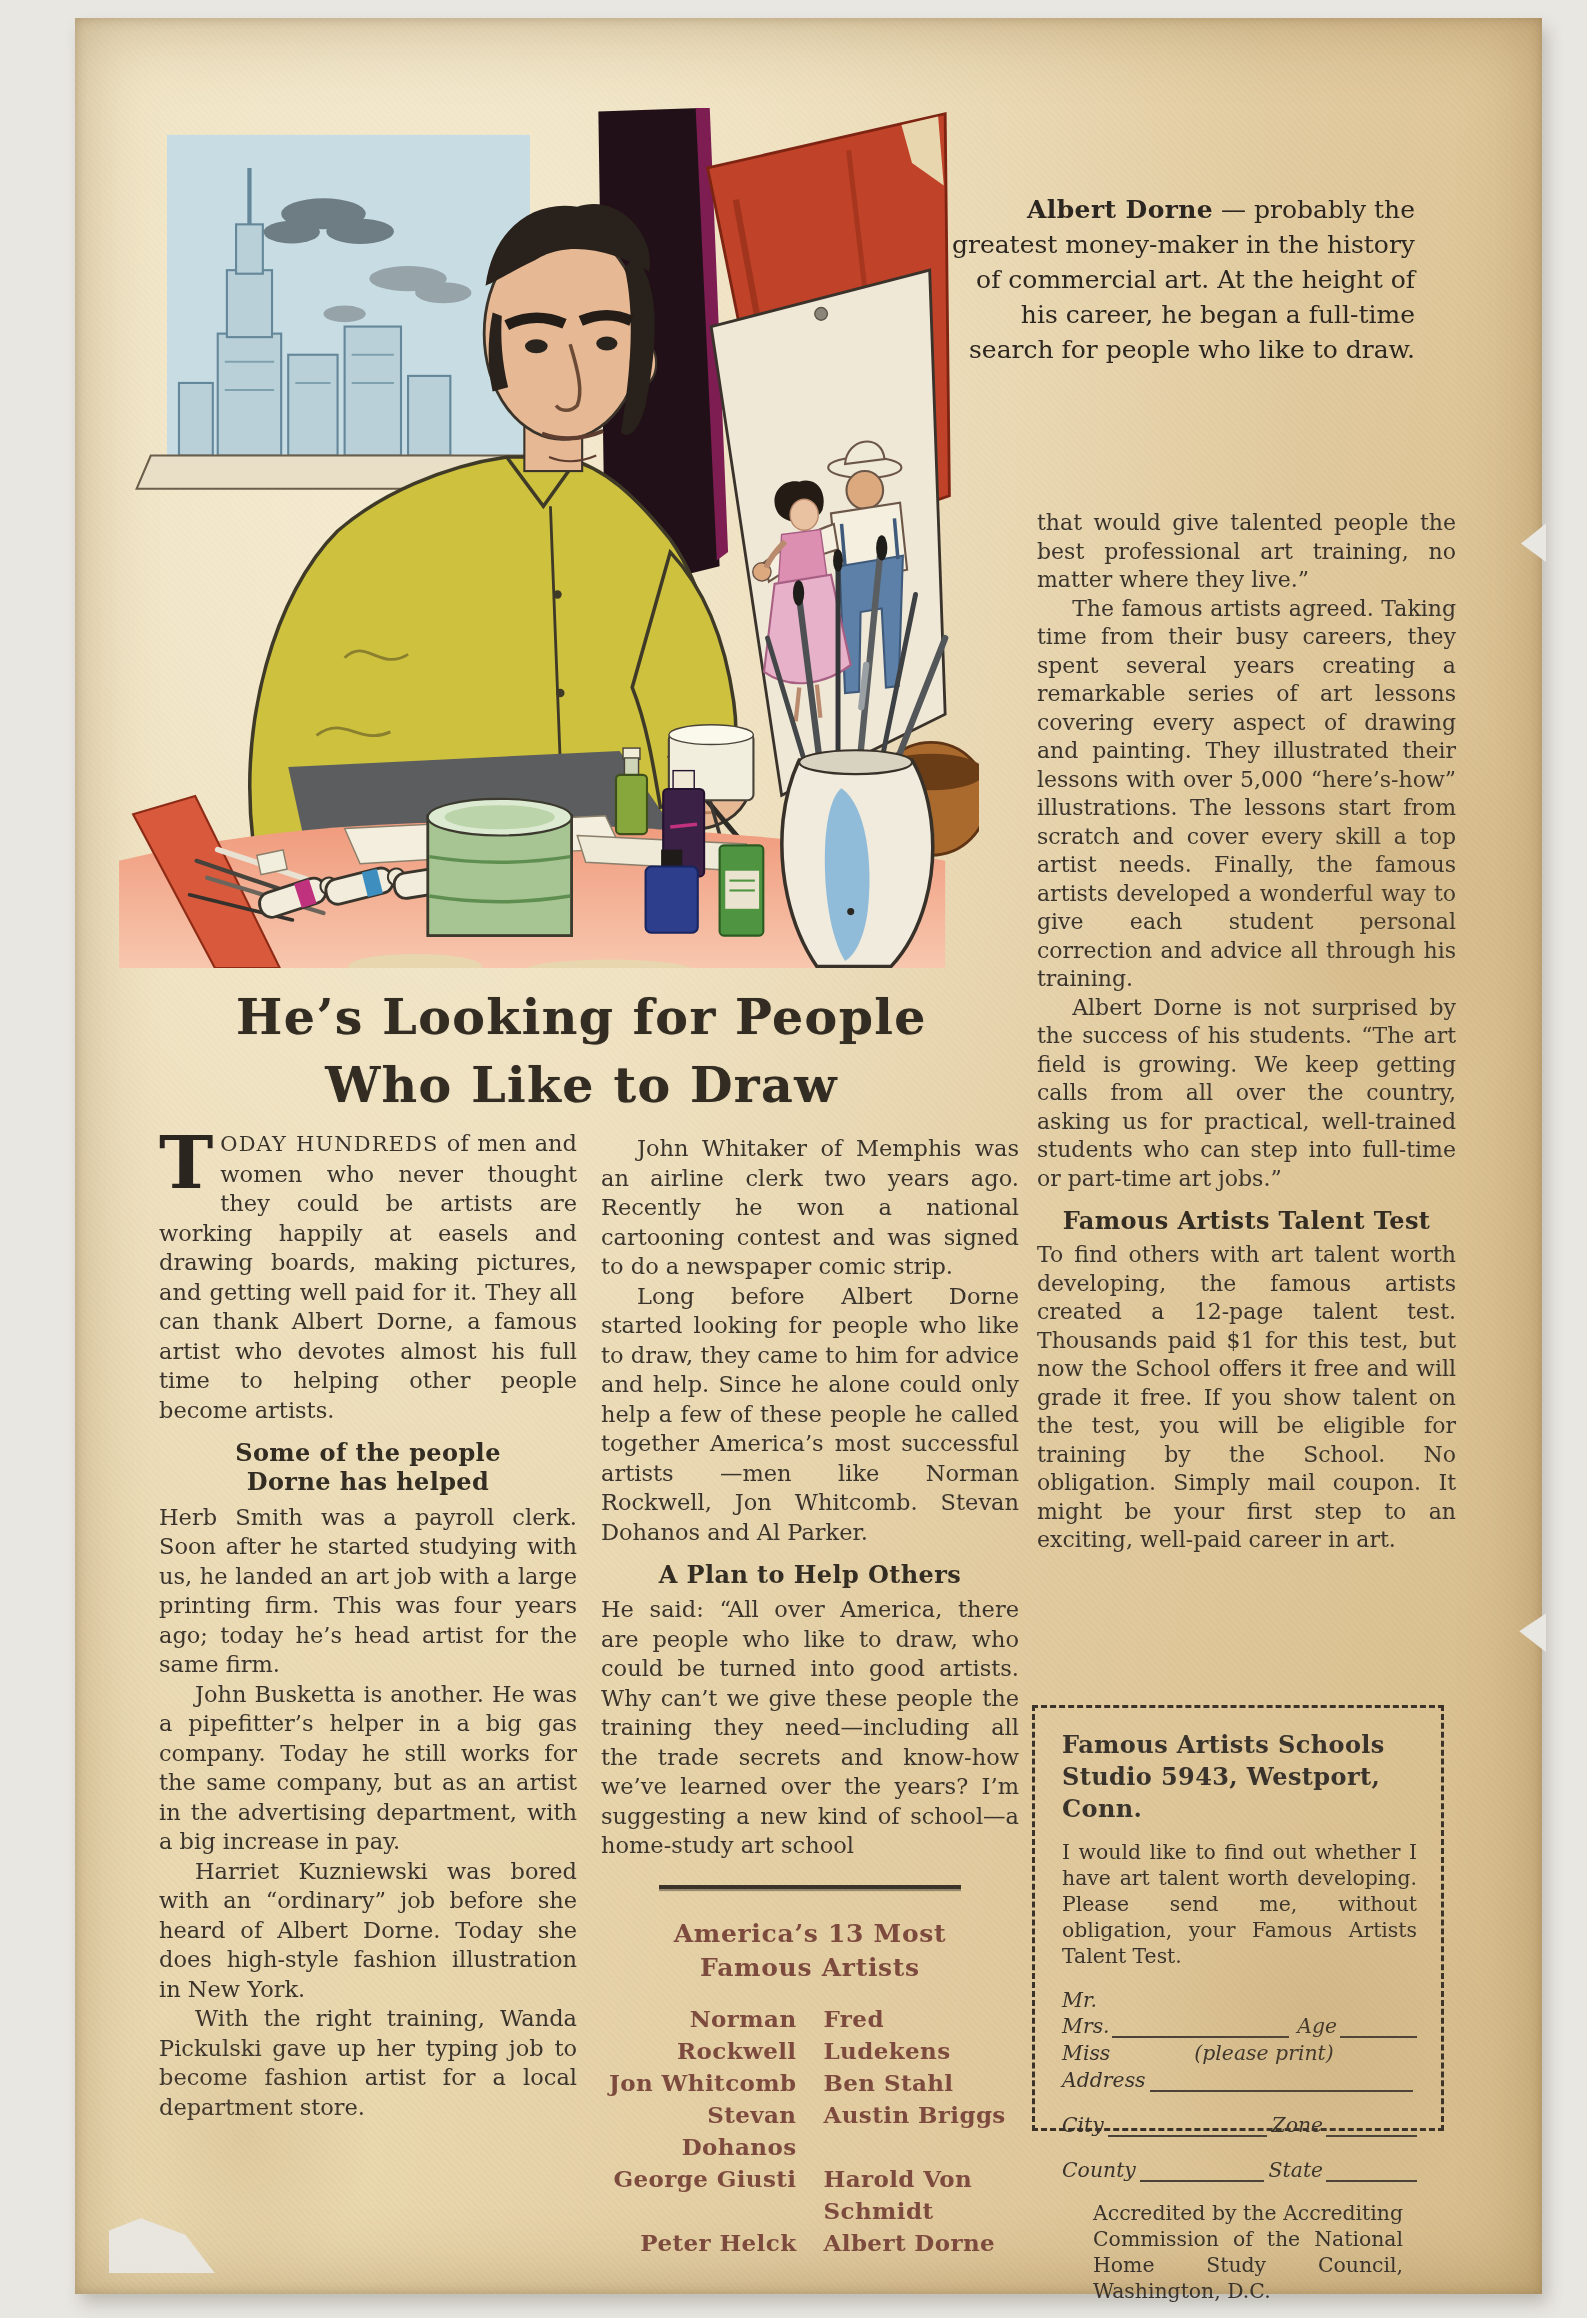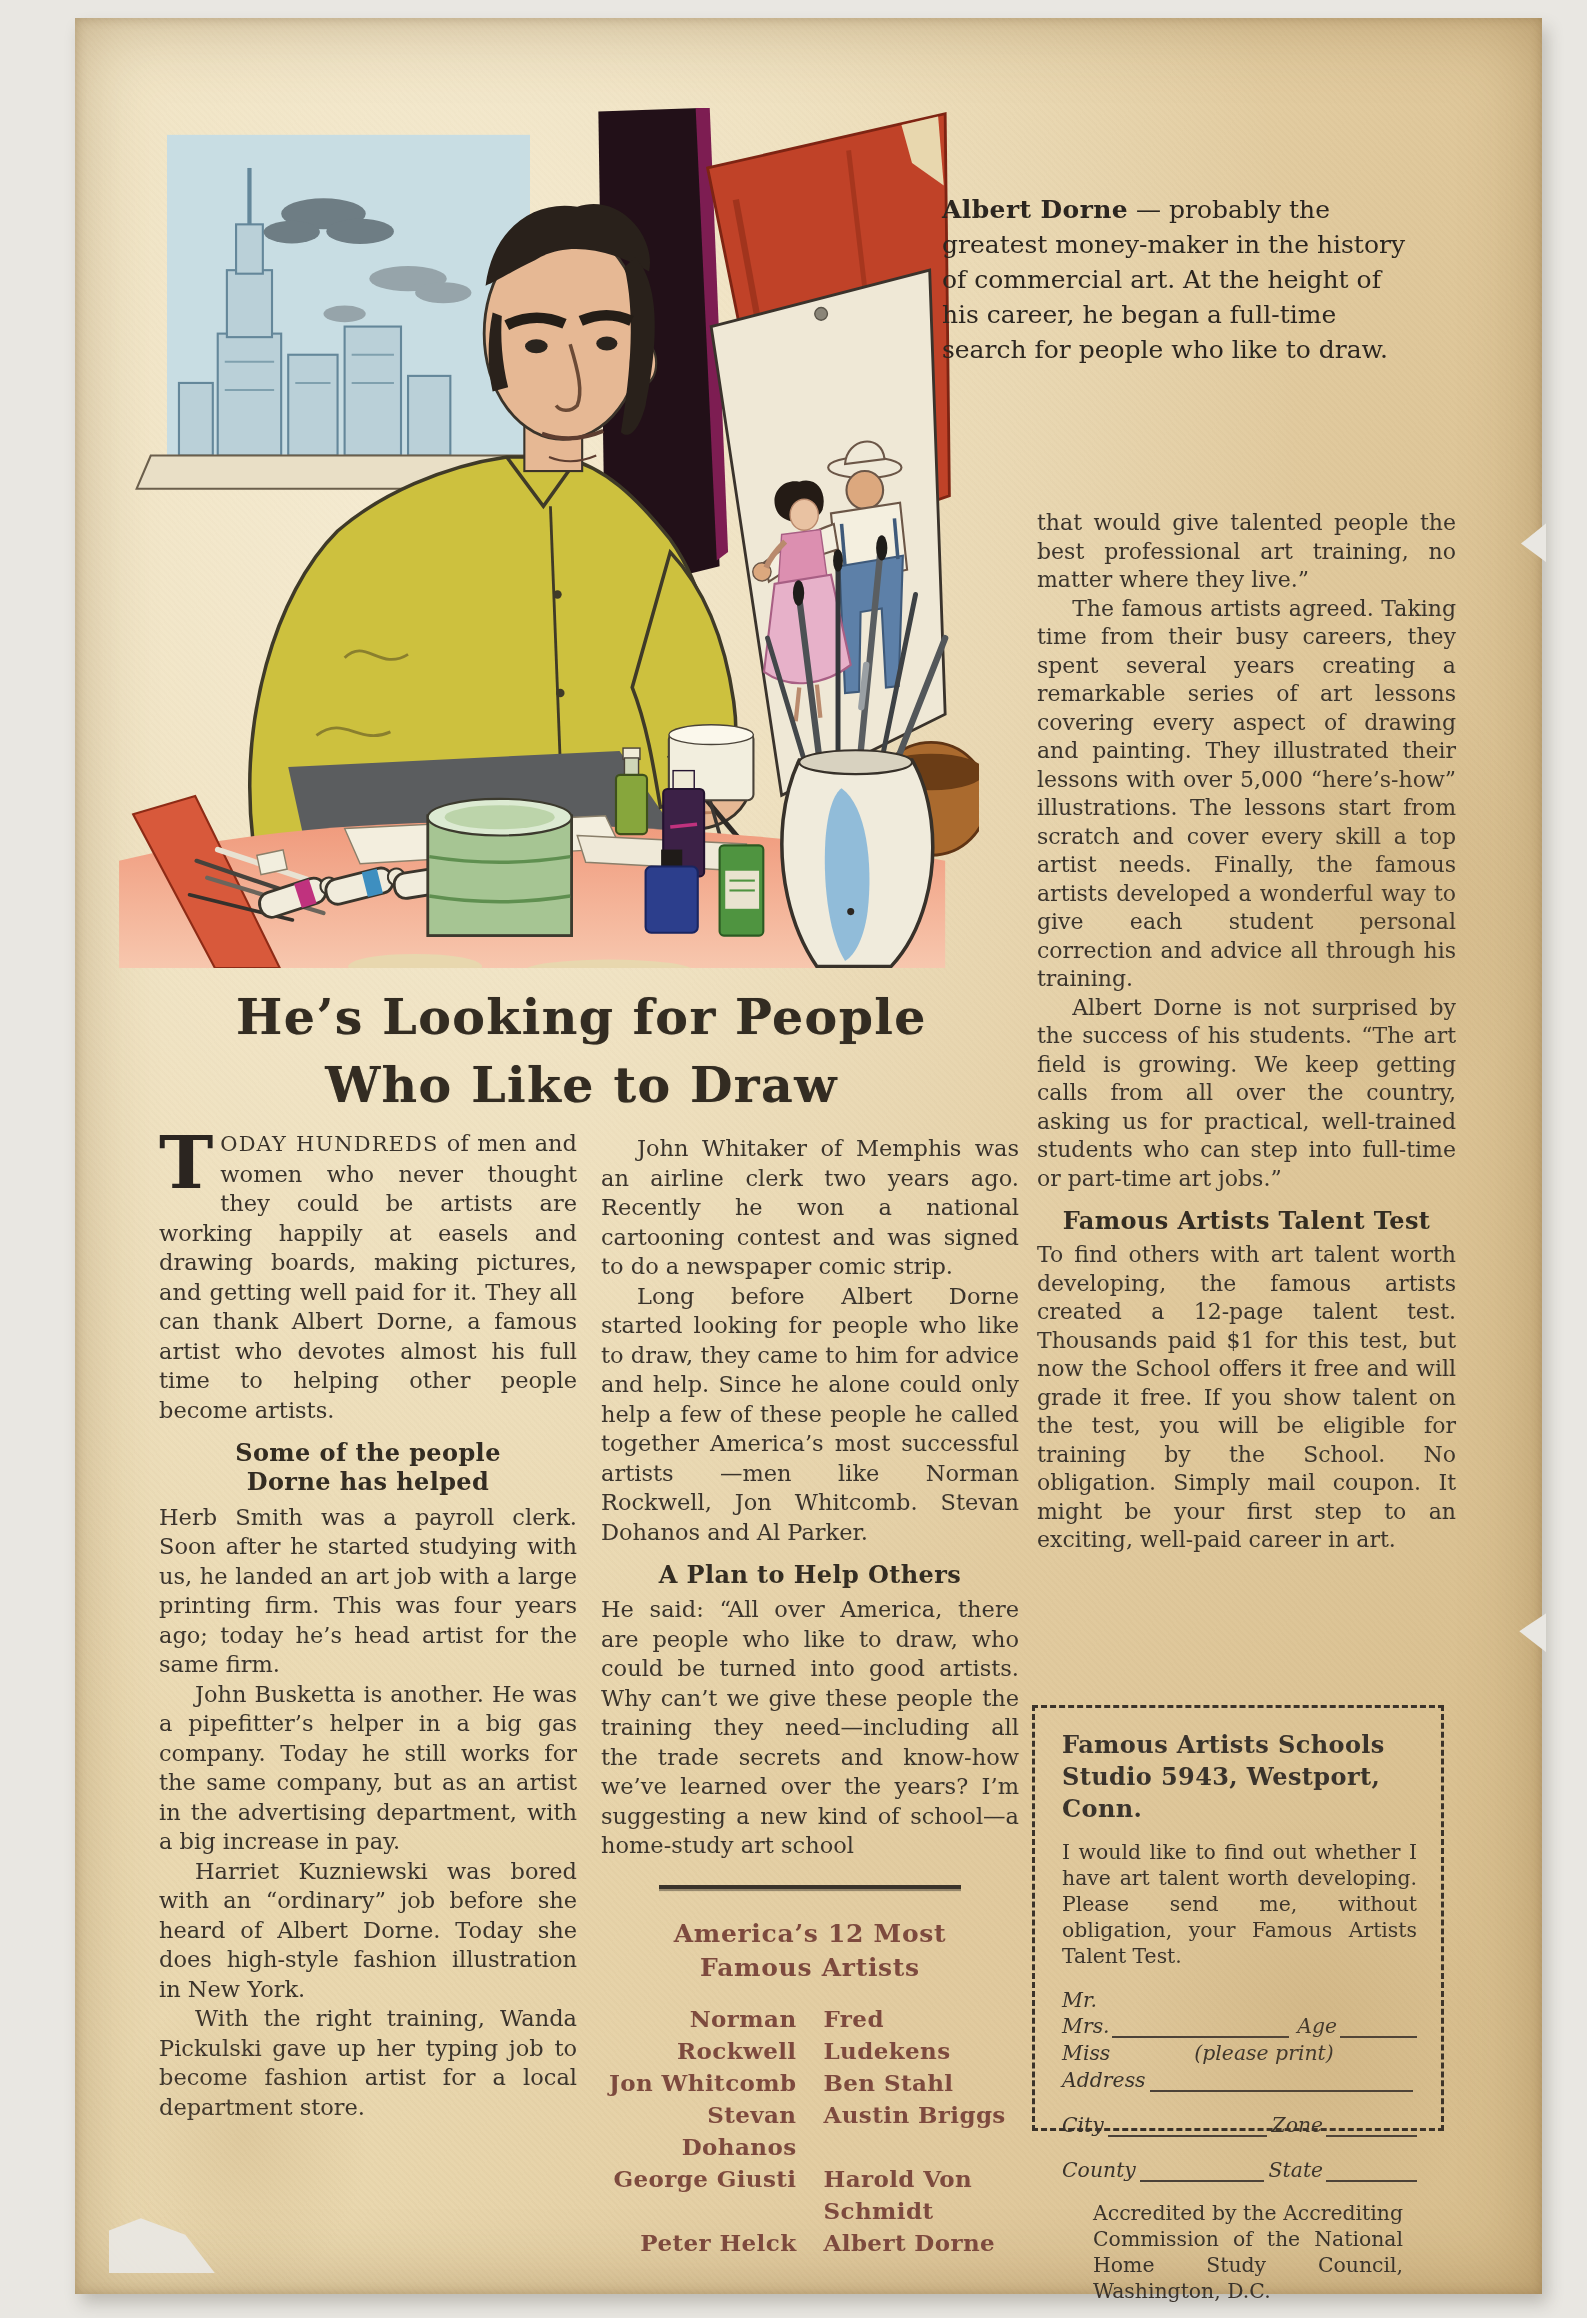--- a/index.html
+++ b/index.html
@@ -24,21 +24,21 @@
   .s3{left:42px;top:1956px;width:253px;height:324px;background:radial-gradient(ellipse,rgba(148,106,46,.13),rgba(148,106,46,0) 70%);}
   .chip-bl{position:absolute;left:34px;top:2200px;width:106px;height:55px;background:var(--scanbg,#e9e7e2);
     clip-path:polygon(0 100%,100% 100%,72% 30%,30% 0,0 22%);opacity:.95;}
   .notch{position:absolute;right:-4.2px;width:28px;height:39px;background:var(--scanbg,#e9e7e2);}
   .n1{top:505px;clip-path:polygon(100% 0,100% 100%,10% 52%);}
   .n2{top:1595px;clip-path:polygon(100% 0,100% 100%,4% 46%);}
 
   .illo{position:absolute;left:37px;top:83px;width:867px;height:867px;}
 
   .caption{position:absolute;left:867px;top:174px;width:473px;
-    font-size:25px;line-height:35px;color:var(--ink-dark,#2c2620);text-align:left;}
+    font-size:25px;line-height:35px;color:var(--ink-dark,#2c2620);text-align:right;}
   .cap-bold{font-weight:bold;letter-spacing:0.4px;}
 
   .headline{position:absolute;left:68px;top:965px;width:877px;text-align:center;
     font-weight:bold;font-size:49px;line-height:68px;color:#332c22;letter-spacing:1.4px;
     text-shadow:0 0 0.7px rgba(51,44,34,.55);}
 
   .col{position:absolute;text-align:justify;font-size:22.5px;line-height:29.5px;}
   .col p{margin:0;}
   .col p.indent{text-indent:1.6em;}
   .col-left{left:84px;top:1111px;width:418px;}
@@ -302,21 +302,21 @@
   </div>
 
   <div class="col col-middle">
     <p class="indent">John Whitaker of Memphis was an airline clerk two years ago. Recently he won a national cartooning contest and was signed to do a newspaper comic strip.</p>
     <p class="indent">Long before Albert Dorne started looking for people who like to draw, they came to him for advice and help. Since he alone could only help a few of these people he called together America’s most successful artists —men like Norman Rockwell, Jon Whitcomb. Stevan Dohanos and Al Parker.</p>
     <h3 class="subhead">A Plan to Help Others</h3>
     <p>He said: “All over America, there are people who like to draw, who could be turned into good artists. Why can’t we give these people the training they need—including all the trade secrets and know-how we’ve learned over the years? I’m suggesting a new kind of school—a home-study art school</p>
     <div class="rule"></div>
     <div class="artists">
       <div class="artists-head">
-        <div>America’s 12 Most</div>
+        <div>America’s 13 Most</div>
         <div>Famous Artists</div>
       </div>
       <div class="artist-rows">
         <div class="artist-row">
             <span class="a1">Norman Rockwell</span>
             <span class="a2">Fred Ludekens</span>
           </div>
         <div class="artist-row">
             <span class="a1">Jon Whitcomb</span>
             <span class="a2">Ben Stahl</span>

